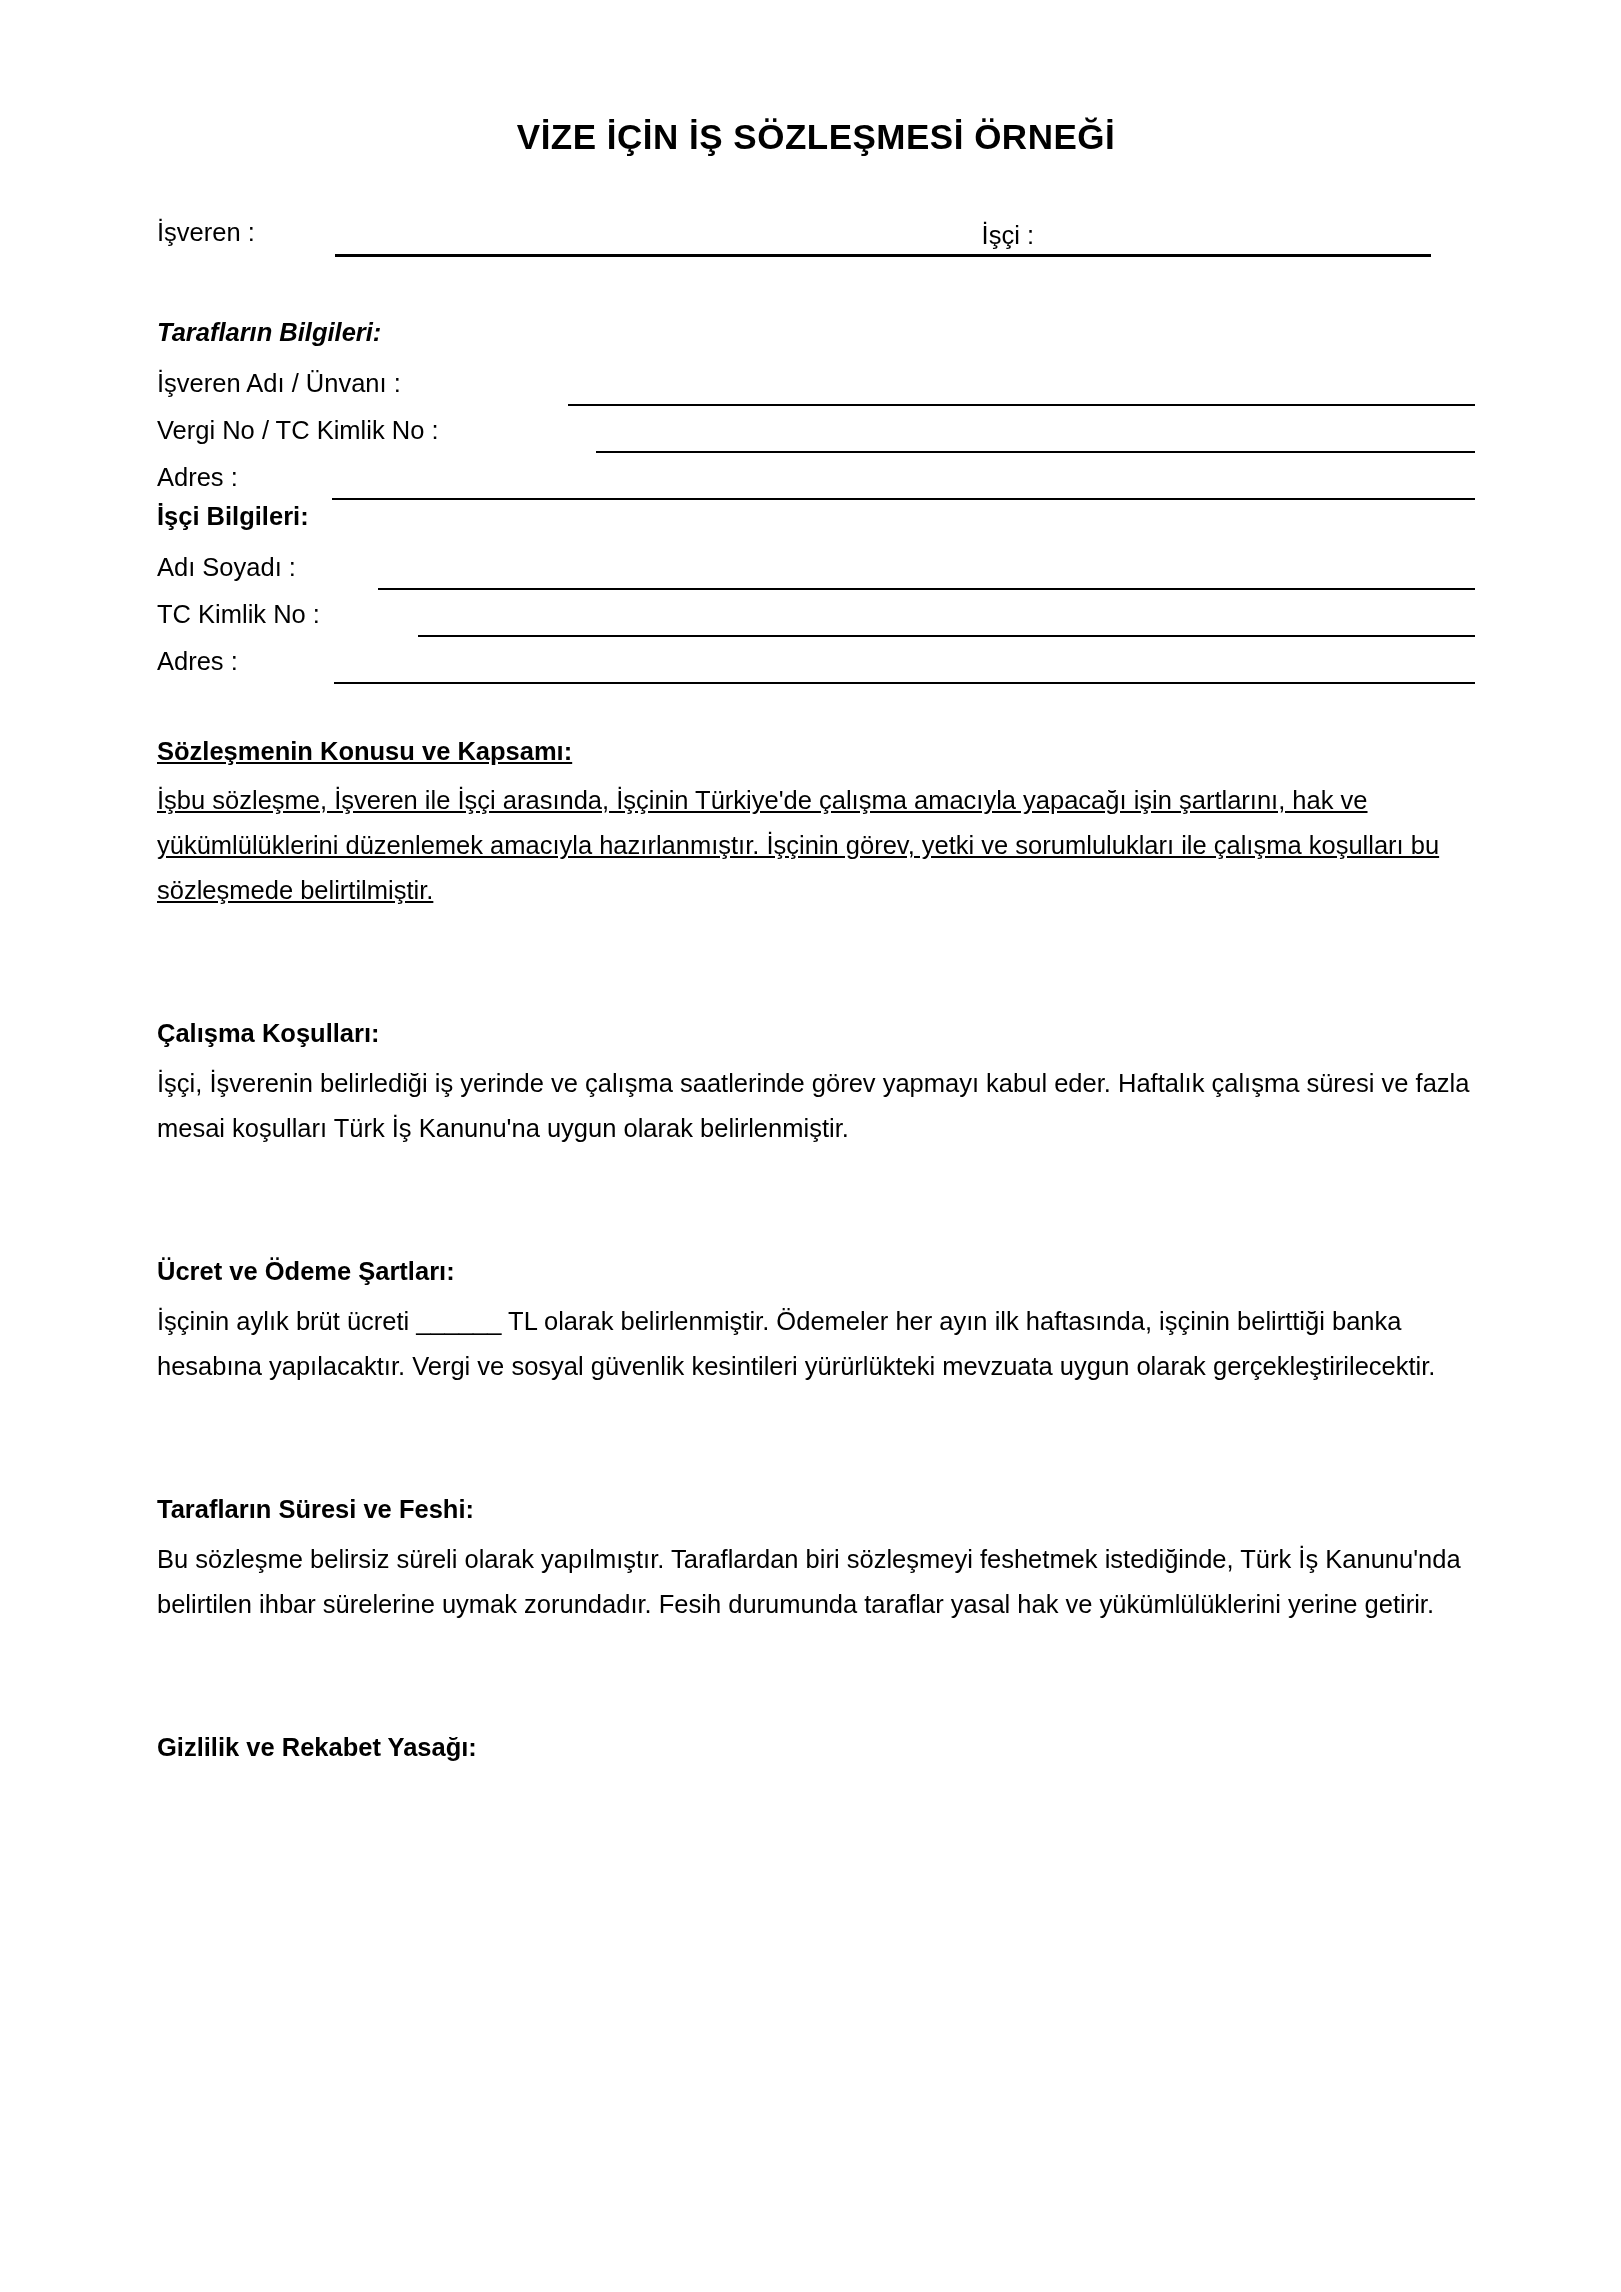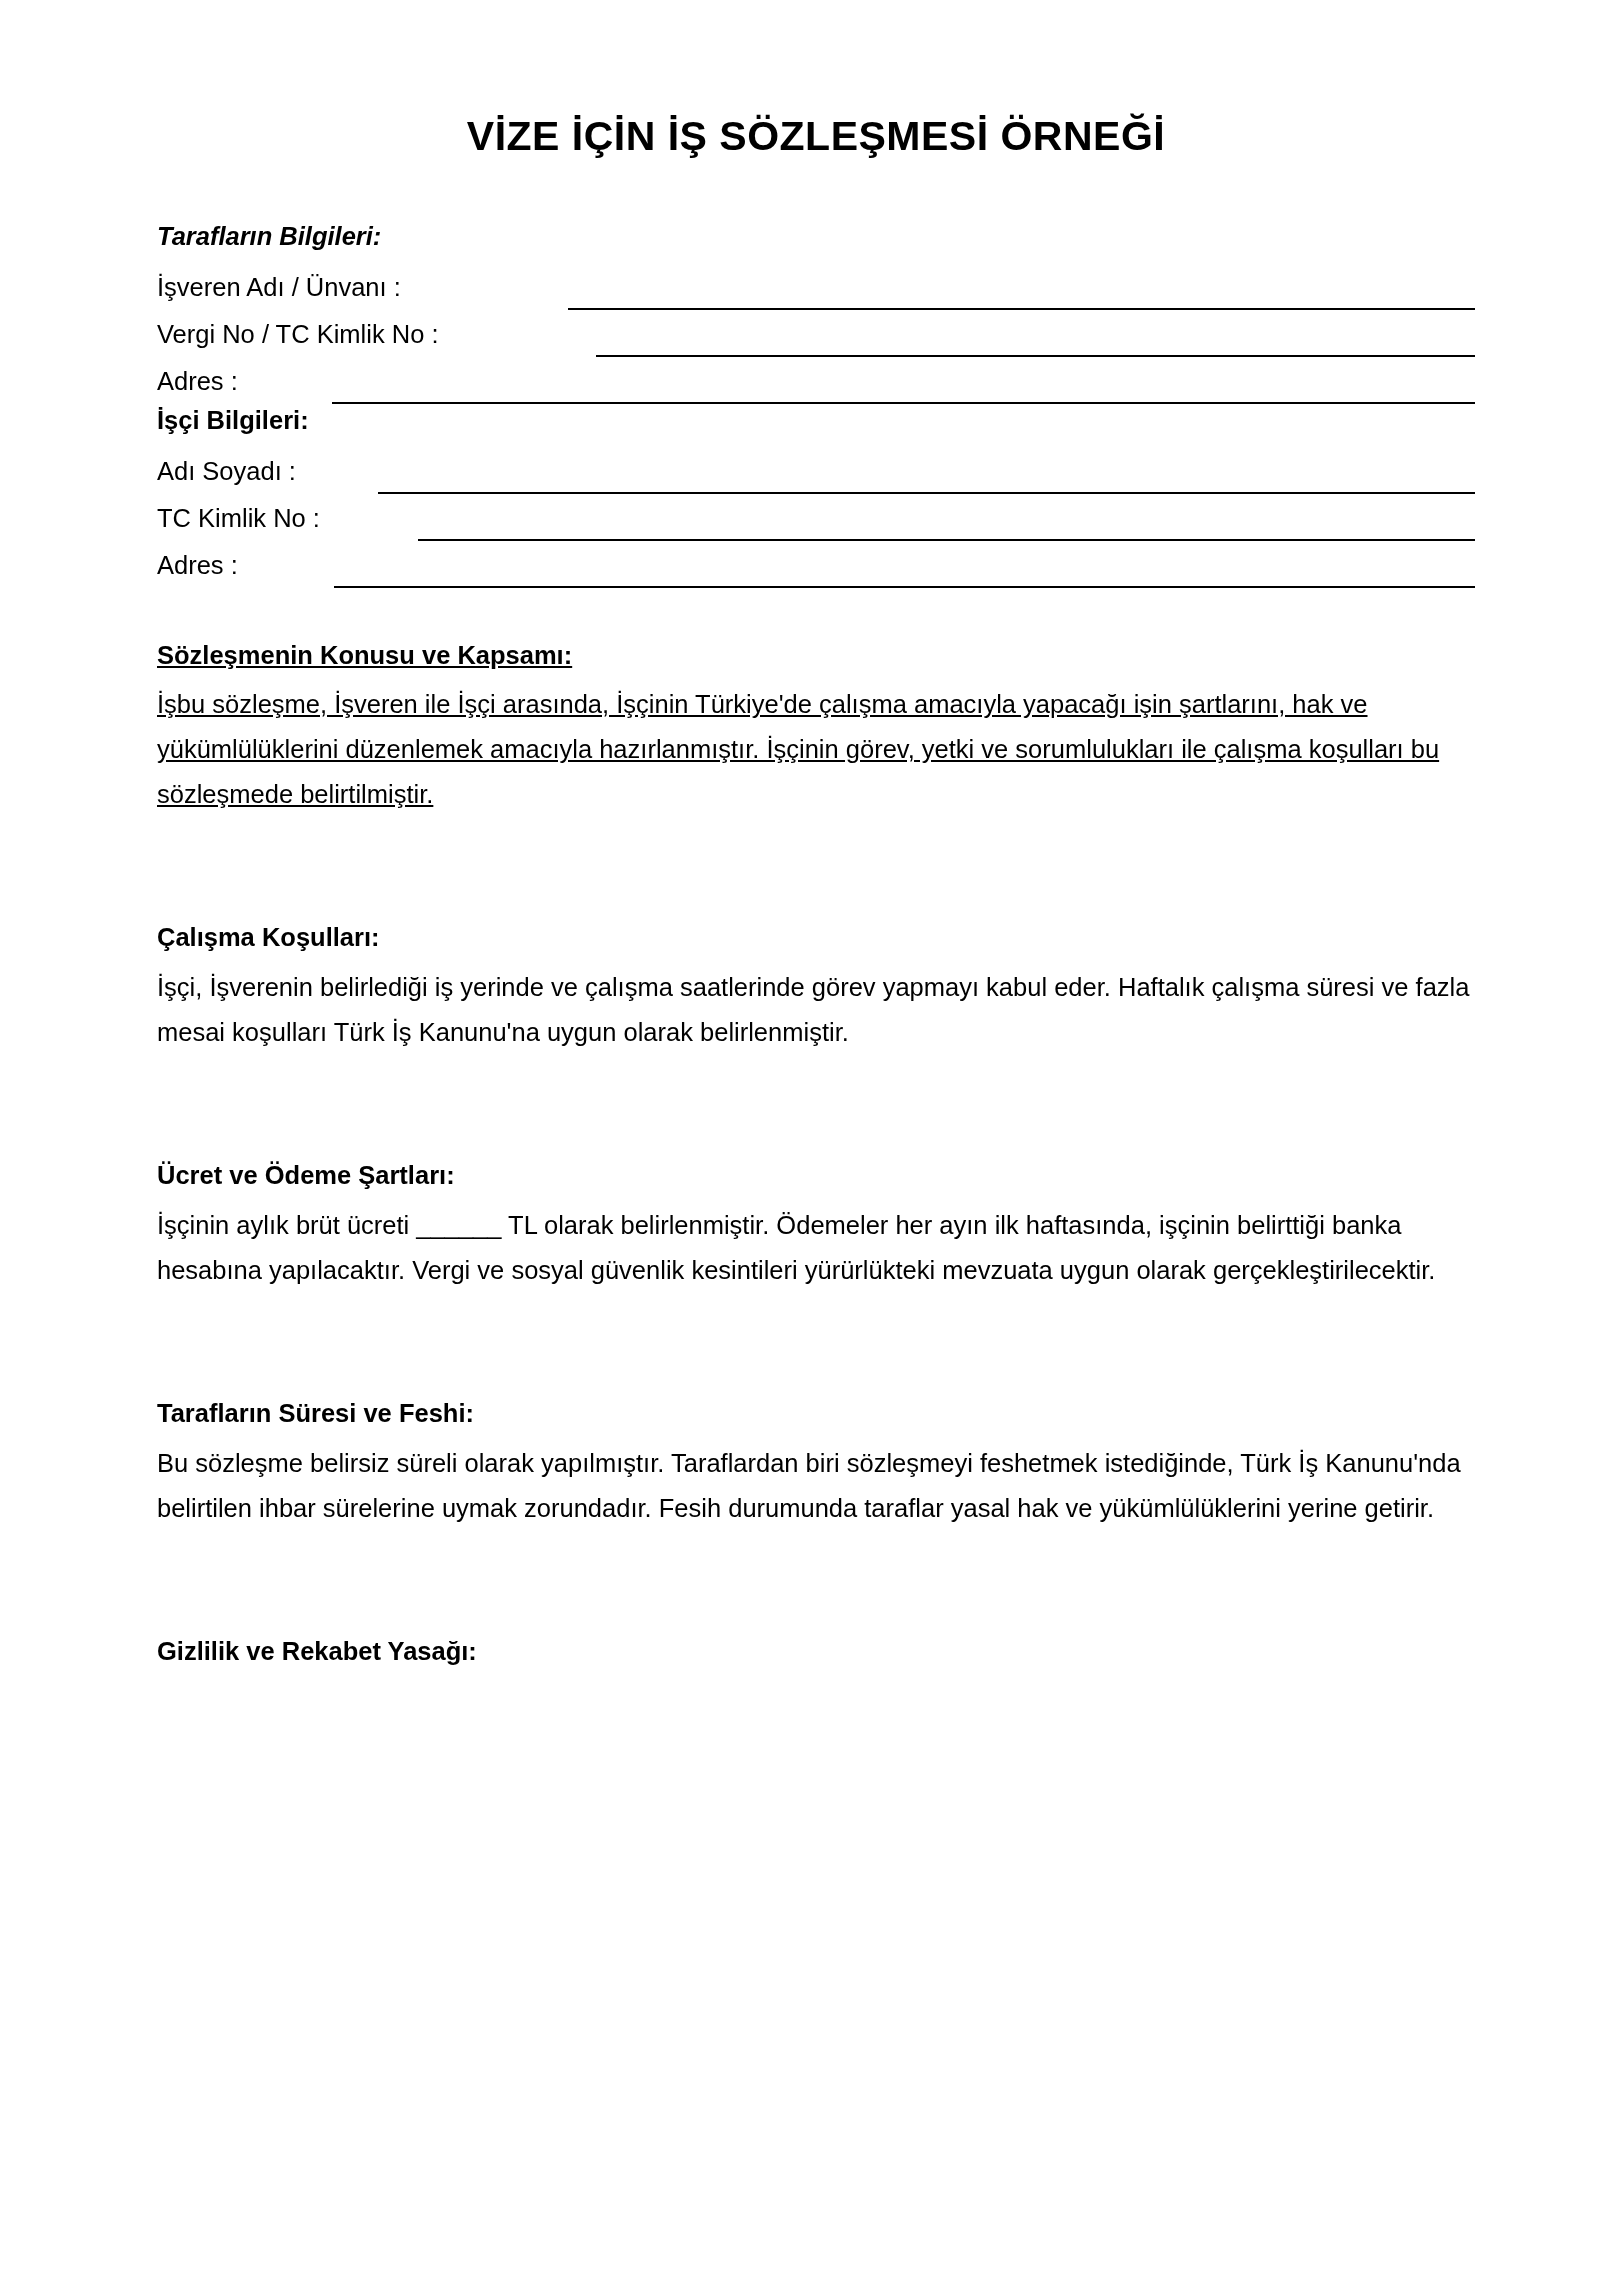--- a/index.html
+++ b/index.html
@@ -13,21 +13,21 @@
     font-family: "Liberation Sans", sans-serif;
     font-size: 25.5px;
     overflow: hidden;
   }
   .content {
     padding: 0 146px 0 157px; 
   }
   .doc-title {
     margin-top: 112px;
     line-height: 49px;
-    font-size: 41px;
+    font-size: 35px;
     font-weight: bold;
     text-align: center;
     letter-spacing: 0.5px;
   }
   
   .header-row {
     margin-top: 51px;
     height: 45px;
     display: flex;
     align-items: flex-end;
@@ -79,20 +79,26 @@
   }
 </style>
 </head>
 <body>
 
 <div class="page">
   <div class="content">
 
     <div class="doc-title">VİZE İÇİN İŞ SÖZLEŞMESİ ÖRNEĞİ</div>
 
+    <div class="header-row">
+      <span class="lbl">İşveren :</span>
+      <span class="header-line">
+        <span class="on-line-label">İşçi :</span>
+      </span>
+    </div>
 
     <div class="section-heading parties-heading">Tarafların Bilgileri:</div>
     <div class="form-rows">
       <div class="form-row">
         <span class="lbl">İşveren Adı / Ünvanı :</span>
         <span class="fill-line" style="margin-left:167px"></span>
       </div>
       <div class="form-row">
         <span class="lbl">Vergi No / TC Kimlik No :</span>
         <span class="fill-line" style="margin-left:157px"></span>

